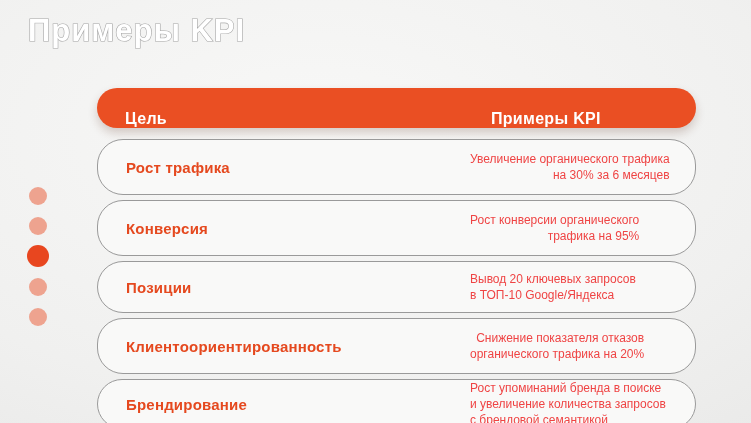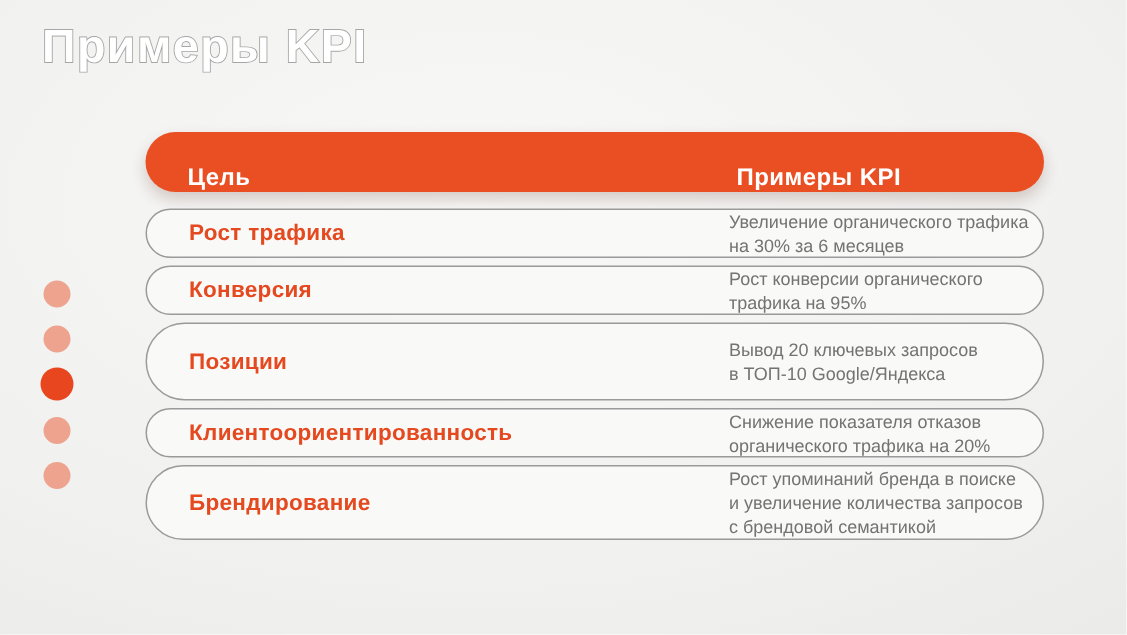--- a/index.html
+++ b/index.html
@@ -88,37 +88,37 @@
   .row {
     position: relative;
     box-sizing: border-box;
     background: #f9f9f8;
     border: 1px solid #9a9a9a;
     border-radius: 26px;
     margin-bottom: 5px;
     display: flex;
     align-items: center;
   }
-  .row.h44 { height: 33px; }
+  .row.h44 { height: 56px; text-align: right; }
   .row.h40 { height: 52px; }
   .row.h52 { height: 50px; }
   .row .goal {
     margin-left: 28px;
     color: #e5491f;
     font-weight: bold;
     font-size: 15px;
     letter-spacing: 0.2px;
     white-space: nowrap;
   }
   .row .kpi {
     position: absolute;
-    left: 388px;
+    left: 372px;
     top: 50%;
     transform: translateY(-50%);
-    color: #737373;
+    color: #ef4444;
     font-size: 12px;
     line-height: 16px;
     white-space: pre-line;
   }
 </style>
 </head>
 <body>
 
 <div class="slide">
 

